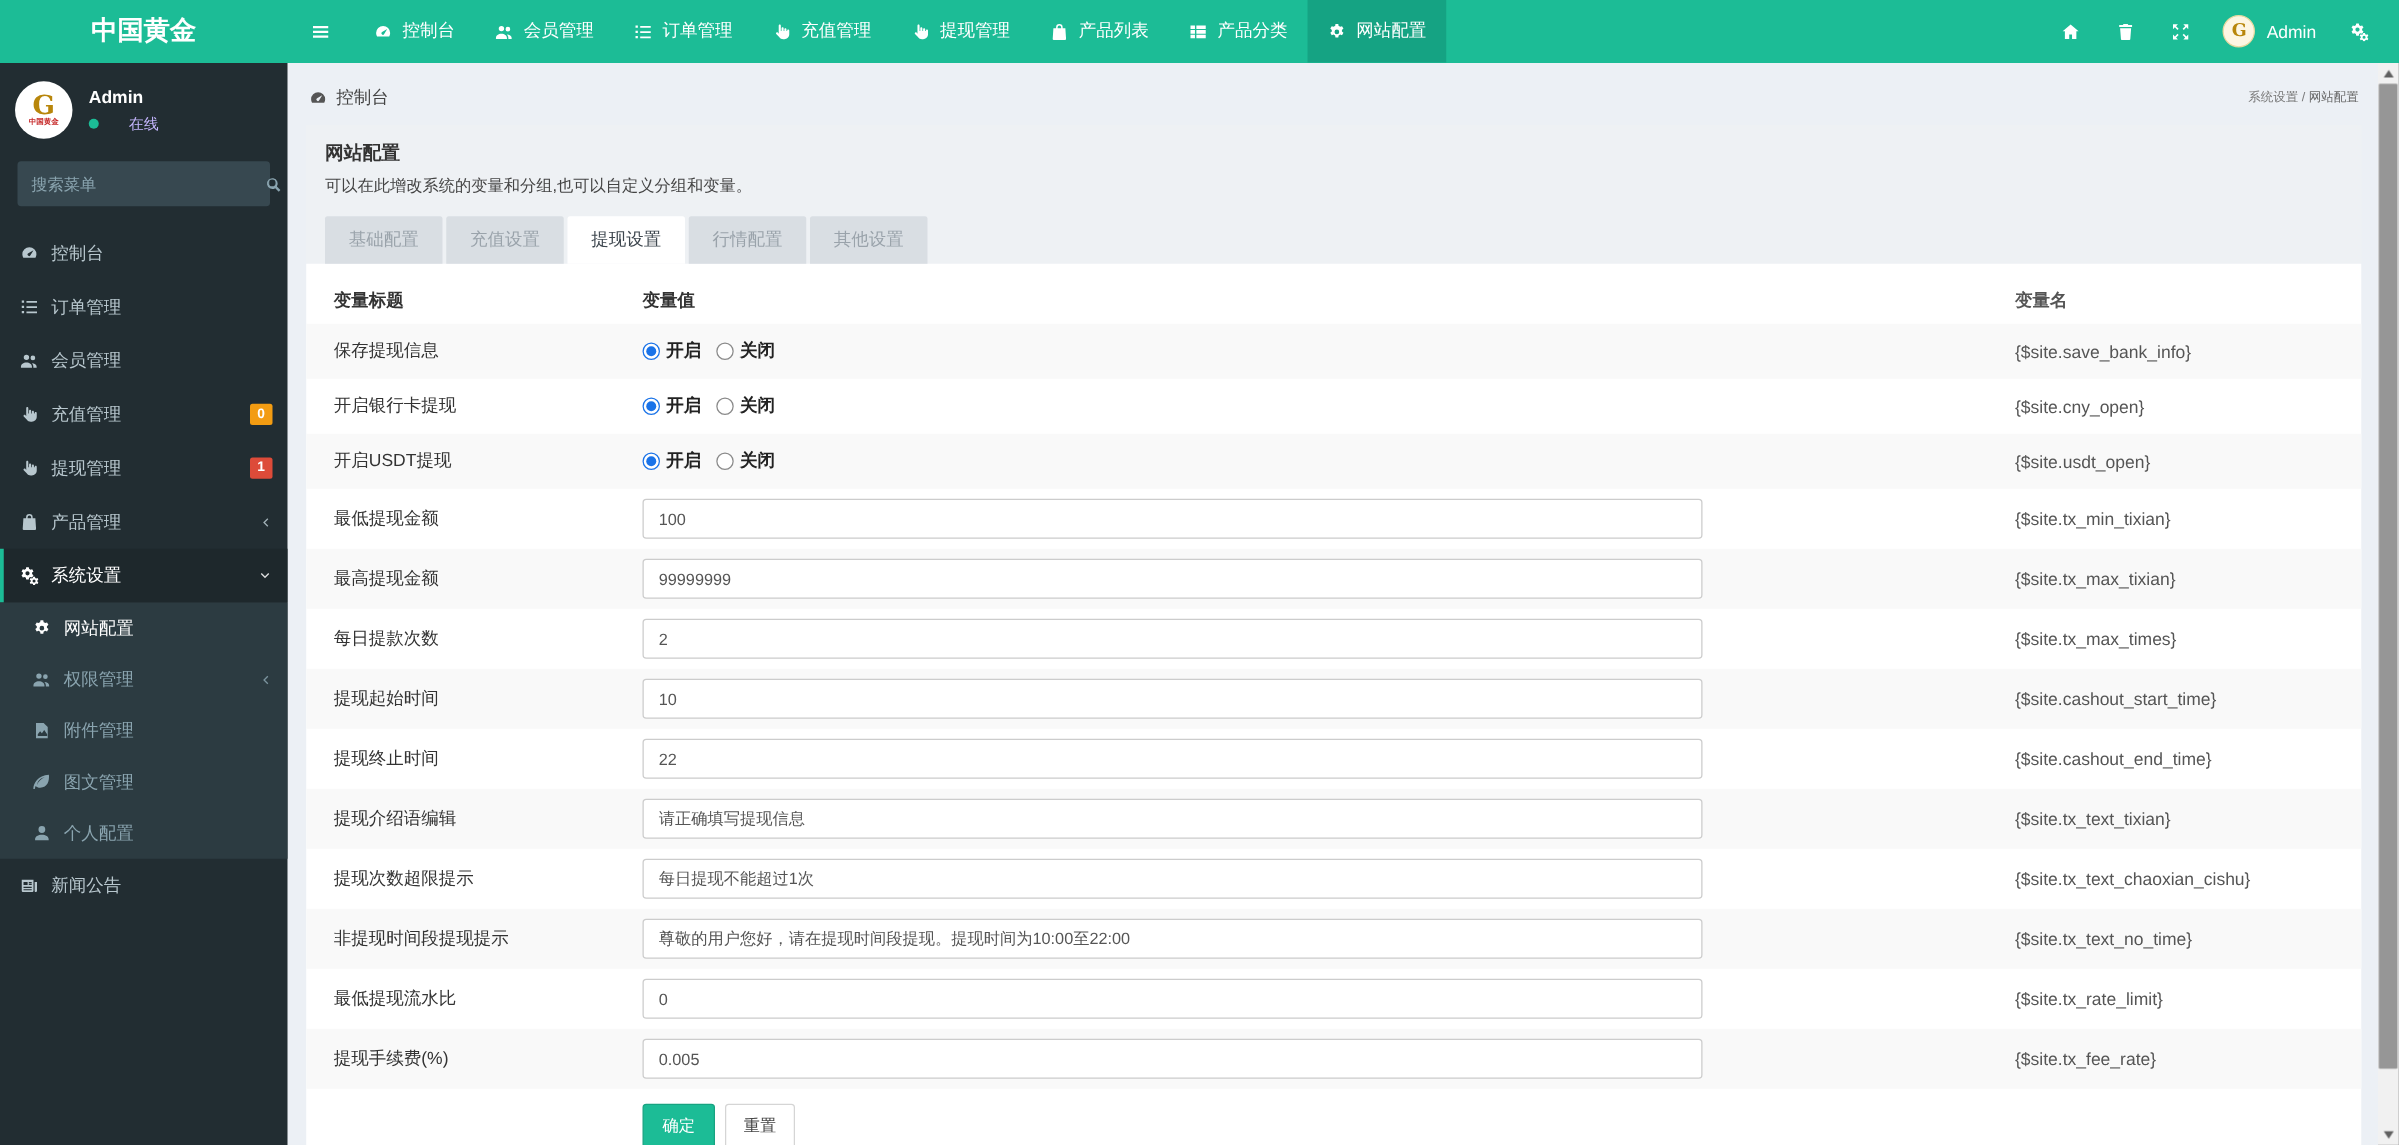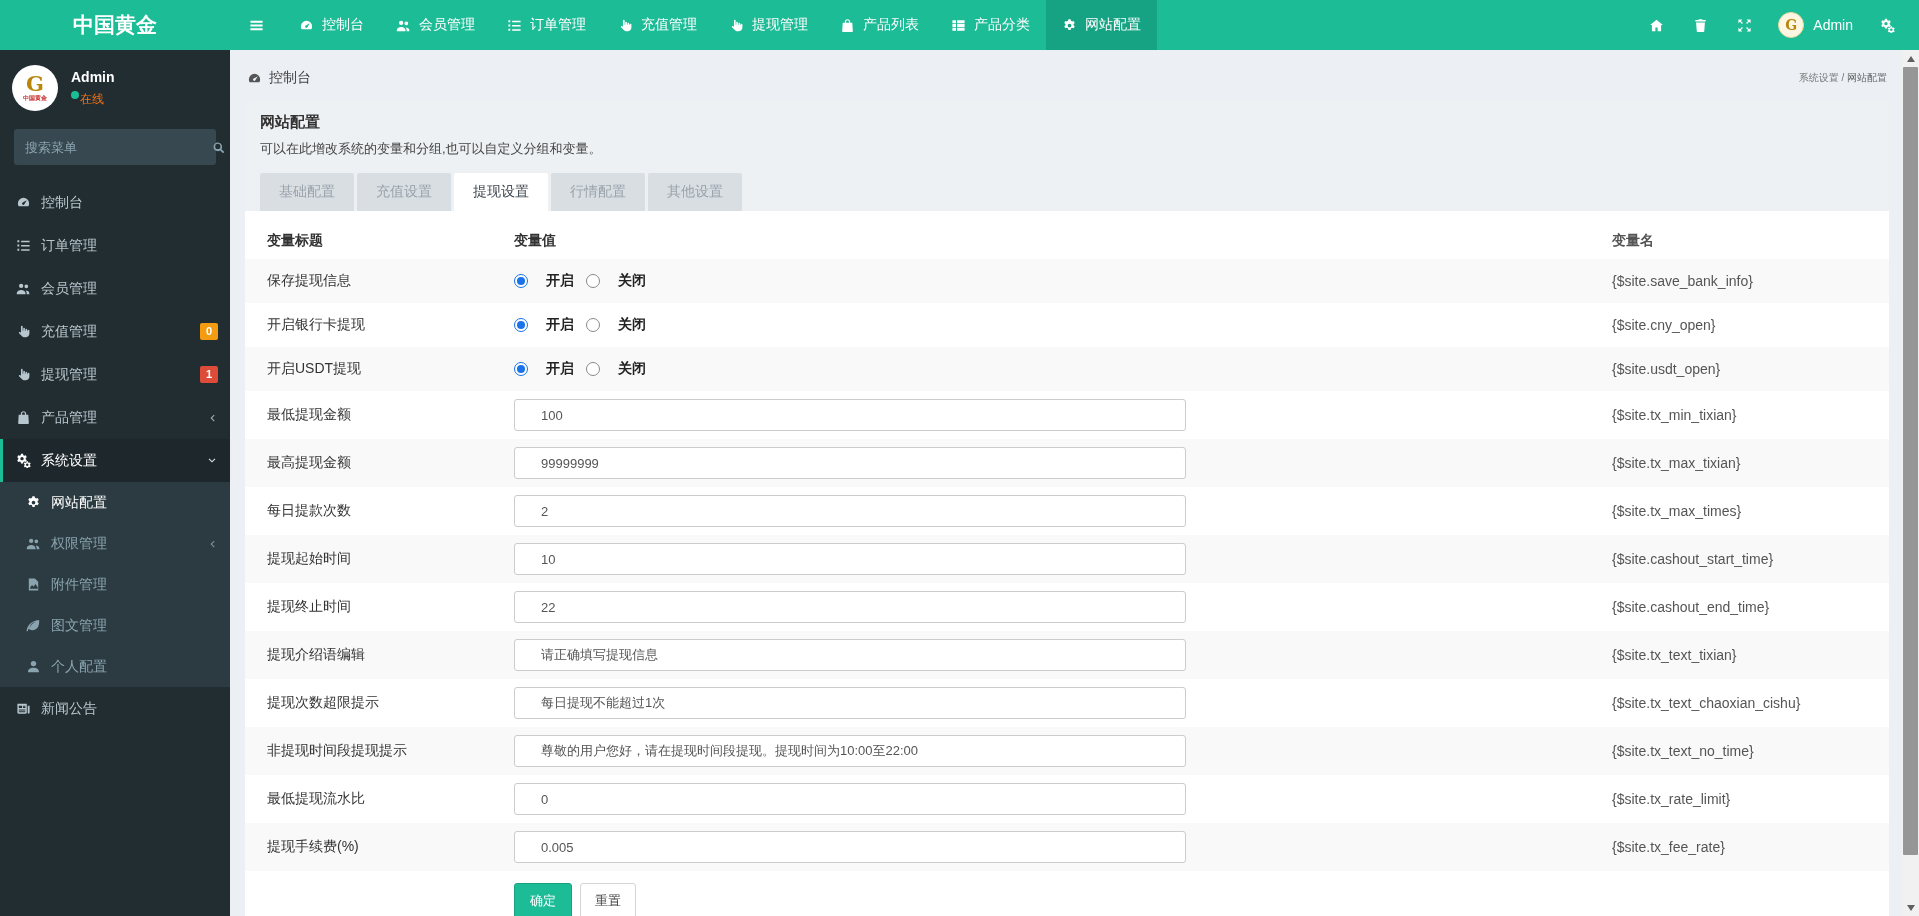--- a/index.html
+++ b/index.html
@@ -23,21 +23,21 @@
   .main{display:flex;padding-top:50px;height:916px}
   .sidebar{width:230px;background:#222d32;flex-shrink:0;height:866px}
   .content{flex:1;padding:12px 30px 0 15px;position:relative}
 
   
   .user-panel{display:flex;gap:13px;padding:15px 12px 10px;align-items:center}
   .avatar{width:46px;height:46px;border-radius:50%;background:#fff;display:flex;flex-direction:column;align-items:center;justify-content:center;flex-shrink:0}
   .avatar .g{color:#b8860b;font-family:"DejaVu Serif",serif;font-weight:bold;font-size:21px;line-height:1}
   .avatar .t{color:#c62828;font-size:6px;line-height:1.4;font-weight:bold}
   .user-name{color:#fff;font-weight:bold;font-size:14px;margin-bottom:6px}
-  .user-status{color:#f97316;font-size:12px;display:flex;align-items:flex-start;gap:1px}
+  .user-status{color:#c4b5fd;font-size:12px;display:flex;align-items:center;gap:24px}
   .dot{width:8px;height:8px;border-radius:50%;background:#1cbc96}
   .search{margin:8px 14px 16px;display:flex;background:#374850;border-radius:3px;height:36px;align-items:center;padding:0 11px;gap:10px}
   .search input{flex:1;background:transparent;border:0;color:#ccc;font-size:13px;outline:none;font-family:inherit}
   .search input::placeholder{color:#8aa4af}
   .search .icon{color:#8aa4af}
   .menu a{display:flex;align-items:center;gap:10px;height:43px;padding:0 12px 0 12px;color:#b8c7ce;font-size:14px;border-left:3px solid transparent}
   .menu a .icon{width:16px;display:flex;justify-content:center;color:inherit}
   .menu a.active-parent{background:#1e282c;color:#fff;border-left-color:#1cbc96}
   .submenu{background:#2c3b41}
   .submenu a{height:41px;padding-left:22px;color:#8aa4af;border-left:3px solid transparent}
@@ -64,22 +64,22 @@
 
   
   .thead{display:flex;height:36px;align-items:center;font-weight:bold;font-size:14px;color:#333}
   .row{display:flex;align-items:center;font-size:14px;color:#333;margin:0 -22px;padding:0 22px}
   .row.striped{background:#f9f9f9}
   .row.radio-row{height:44px}
   .row.input-row{height:48px}
   .col-label{width:247px;flex-shrink:0}
   .col-value{width:1098px;flex-shrink:0;display:flex;align-items:center}
   .col-var{flex:1;color:#555;font-size:14px}
-  .text-input{width:672px;height:32px;border:1px solid #ccc;border-radius:3px;padding:0 26px;font-size:13px;color:#555;font-family:inherit;background:#fff}
-  .radio-opt{display:flex;align-items:center;gap:18px;margin-right:12px;font-weight:bold;color:#222}
+  .text-input{width:848px;height:32px;border:1px solid #ccc;border-radius:3px;padding:0 12px;font-size:13px;color:#555;font-family:inherit;background:#fff}
+  .radio-opt{display:flex;align-items:center;gap:5px;margin-right:12px;font-weight:bold;color:#222}
   .radio{display:inline-block;width:14px;height:14px;border-radius:50%;border:1px solid #8a8a8a;background:#fff;position:relative;flex-shrink:0}
   .radio.checked{border-color:#1a73e8}
   .radio.checked::after{content:"";position:absolute;inset:2px;background:#1a73e8;border-radius:50%}
 
   .btns{margin-top:12px;display:flex;gap:8px;padding-left:247px}
   .btn-ok{background:#1cbc96;border:1px solid #17a381;color:#fff;font-size:13px;padding:8px 15px;border-radius:3px;font-family:inherit;cursor:pointer}
   .btn-reset{background:#fff;border:1px solid #d5d5d5;color:#444;font-size:13px;padding:8px 14px;border-radius:3px;font-family:inherit;cursor:pointer}
 
   
   .vscroll{position:fixed;top:50px;right:0;width:17px;height:866px;background:#f1f1f1;z-index:30}

